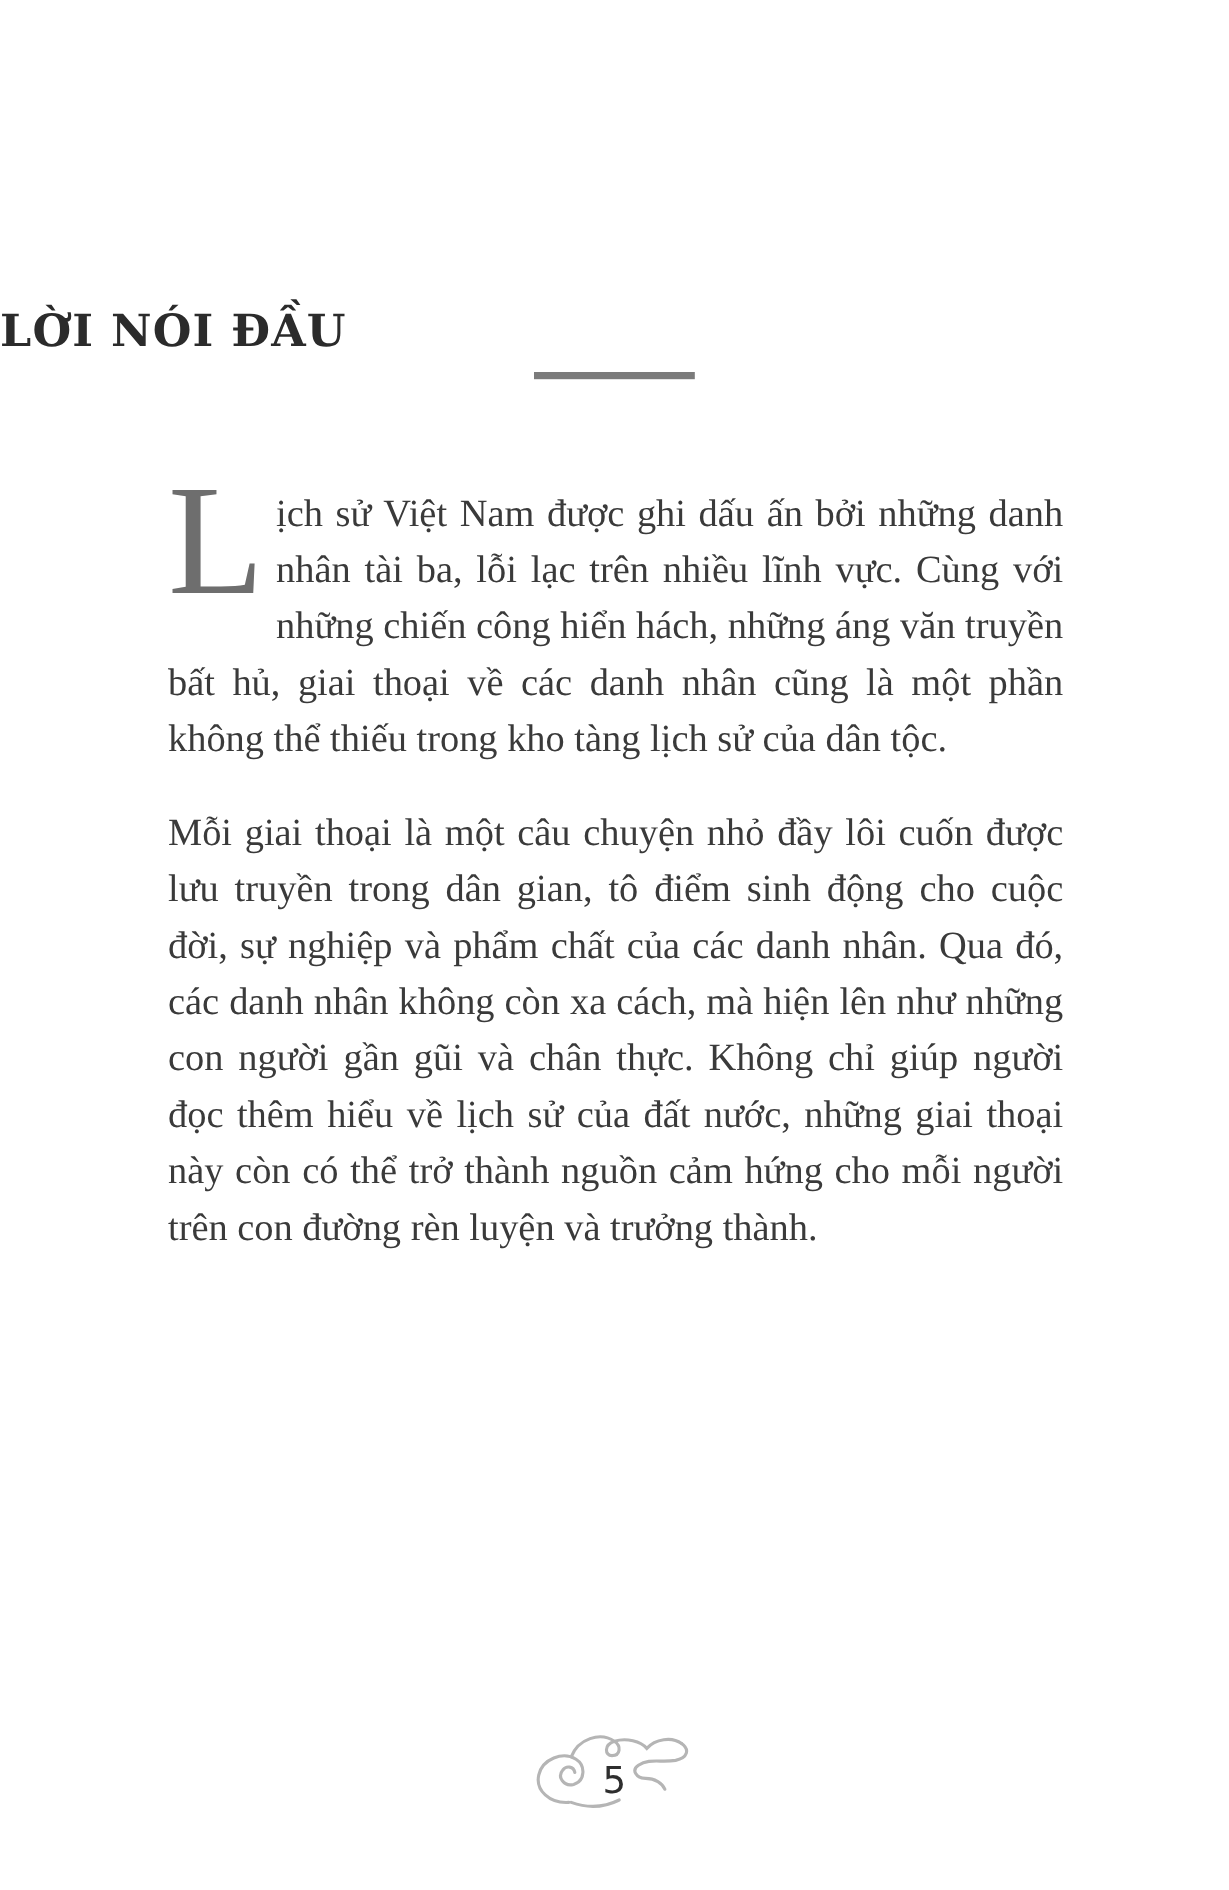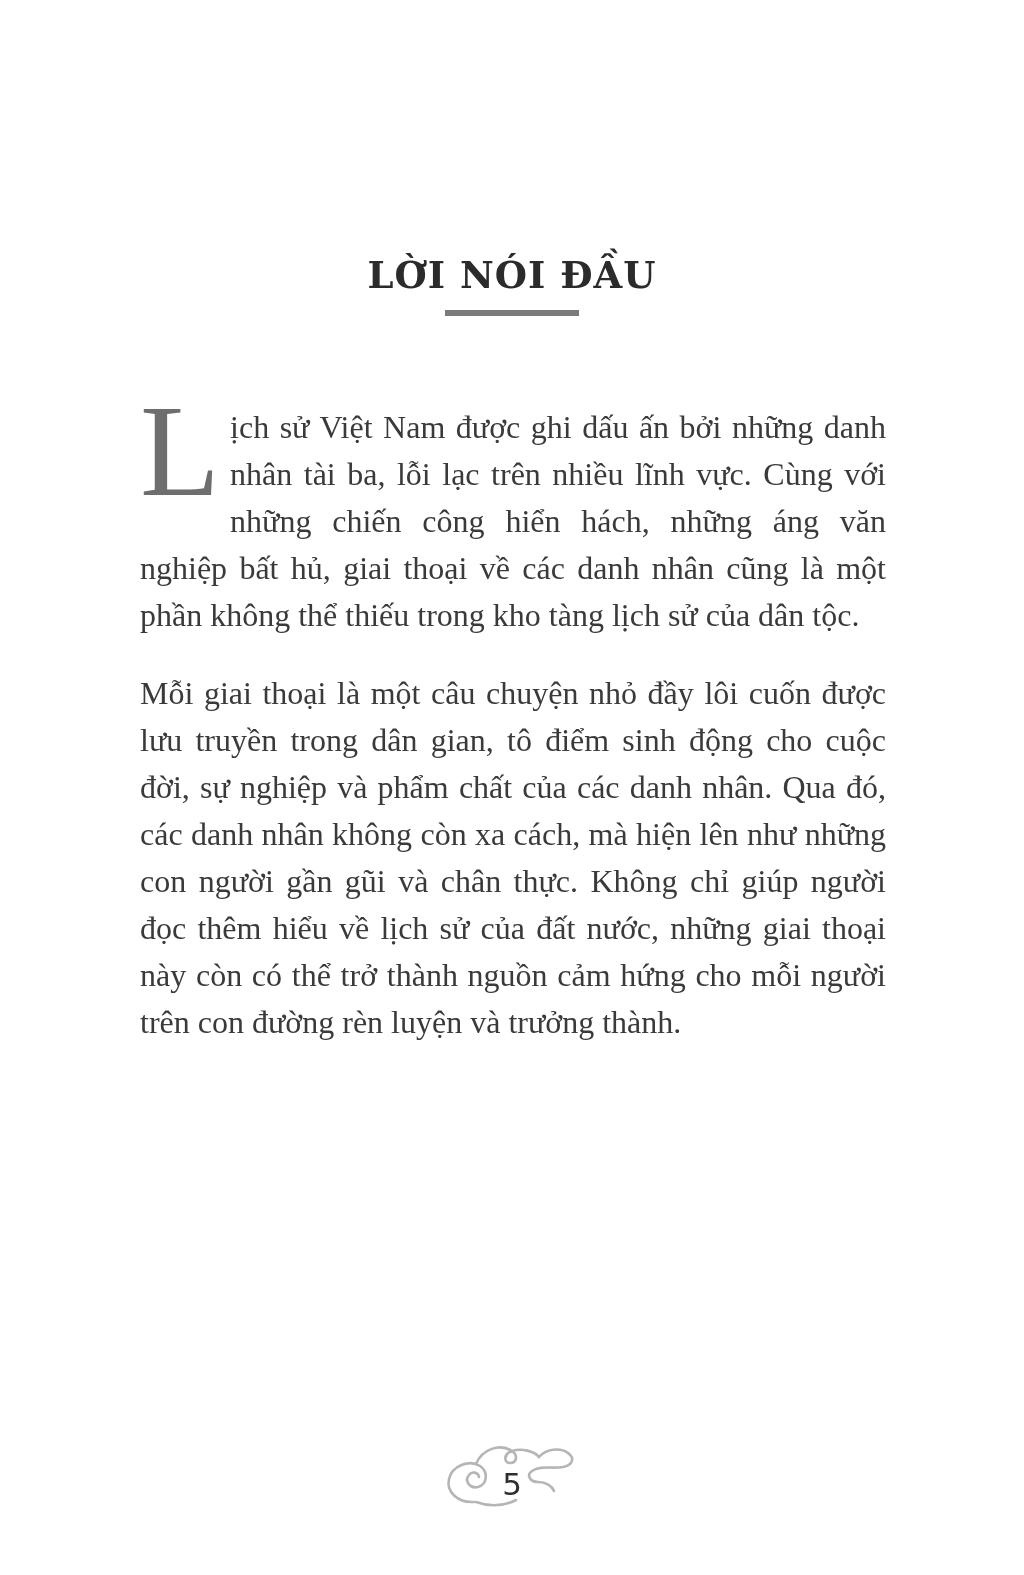--- a/index.html
+++ b/index.html
@@ -10,21 +10,20 @@
   .page {
     position: relative;
     width: 1024px;
     height: 1575px;
     background: #ffffff;
     overflow: hidden;
     font-family: "Liberation Serif", "DejaVu Serif", serif;
   }
   .page-header {
     margin-top: 254px;
-    text-align: center;
   }
   .page-title {
     margin: 0;
     font-family: "DejaVu Serif", "Liberation Serif", serif;
     font-weight: bold;
     font-size: 37px;
     line-height: 42px;
     letter-spacing: 1px;
     color: #2b2b2b;
   }
@@ -85,21 +84,21 @@
 
 <div class="page">
 
   <header class="page-header">
     <h1 class="page-title">LỜI NÓI ĐẦU</h1>
     <div class="title-rule"></div>
   </header>
 
   <main class="content">
     <p class="para">
-      <span class="drop-cap">L</span><span>ịch sử Việt Nam được ghi dấu ấn bởi những danh nhân tài ba, lỗi lạc trên nhiều lĩnh vực. Cùng với những chiến công hiển hách, những áng văn nghiệp bất hủ, giai thoại về các danh nhân cũng là một phần không thể thiếu trong kho tàng lịch sử của dân tộc.</span>
+      <span class="drop-cap">L</span><span>ịch sử Việt Nam được ghi dấu ấn bởi những danh nhân tài ba, lỗi lạc trên nhiều lĩnh vực. Cùng với những chiến công hiển hách, những áng văn truyền bất hủ, giai thoại về các danh nhân cũng là một phần không thể thiếu trong kho tàng lịch sử của dân tộc.</span>
     </p>
     <p class="para">Mỗi giai thoại là một câu chuyện nhỏ đầy lôi cuốn được lưu truyền trong dân gian, tô điểm sinh động cho cuộc đời, sự nghiệp và phẩm chất của các danh nhân. Qua đó, các danh nhân không còn xa cách, mà hiện lên như những con người gần gũi và chân thực. Không chỉ giúp người đọc thêm hiểu về lịch sử của đất nước, những giai thoại này còn có thể trở thành nguồn cảm hứng cho mỗi người trên con đường rèn luyện và trưởng thành.</p>
   </main>
 
   <footer class="page-footer">
     <svg class="ornament" width="140" height="74" viewBox="0 0 140 74" fill="none" stroke="#b5b5b5" stroke-width="2.6" stroke-linecap="round">
 
       <path d="M32,62 C16,63 4,52 7,39 C10,26 27,19 38,26 C46,31 46,44 36,47 C28,49 22,41 27,35 C30,31 36,32 37,37"></path>
 
       <path d="M34,24 C40,9 58,3 70,11 C76,15 75,23 68,23 C62,23 61,14 70,11 C80,8 92,11 97,17 C104,9 118,7 126,13"></path>

